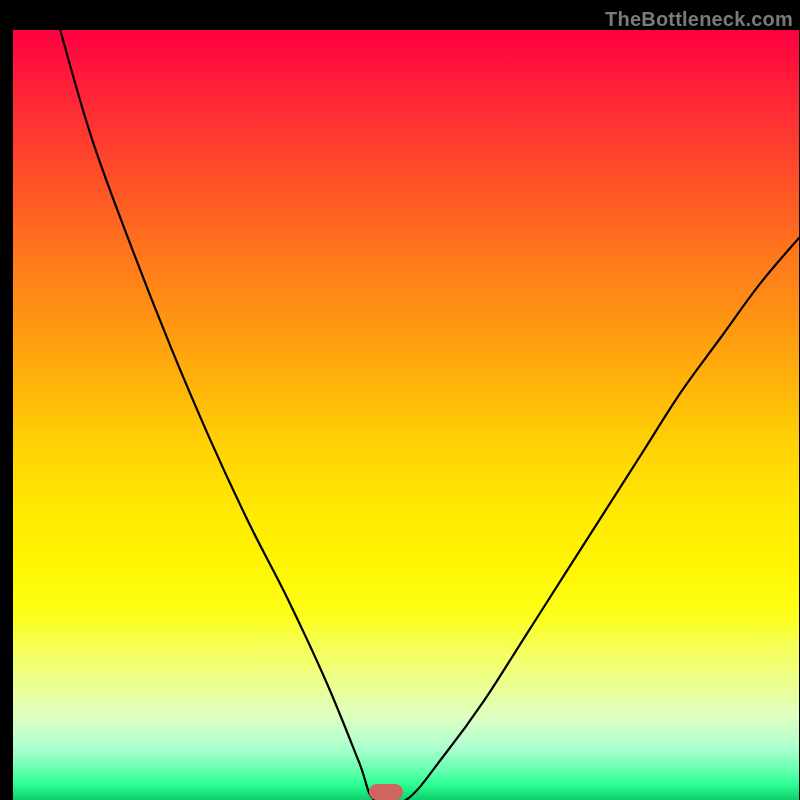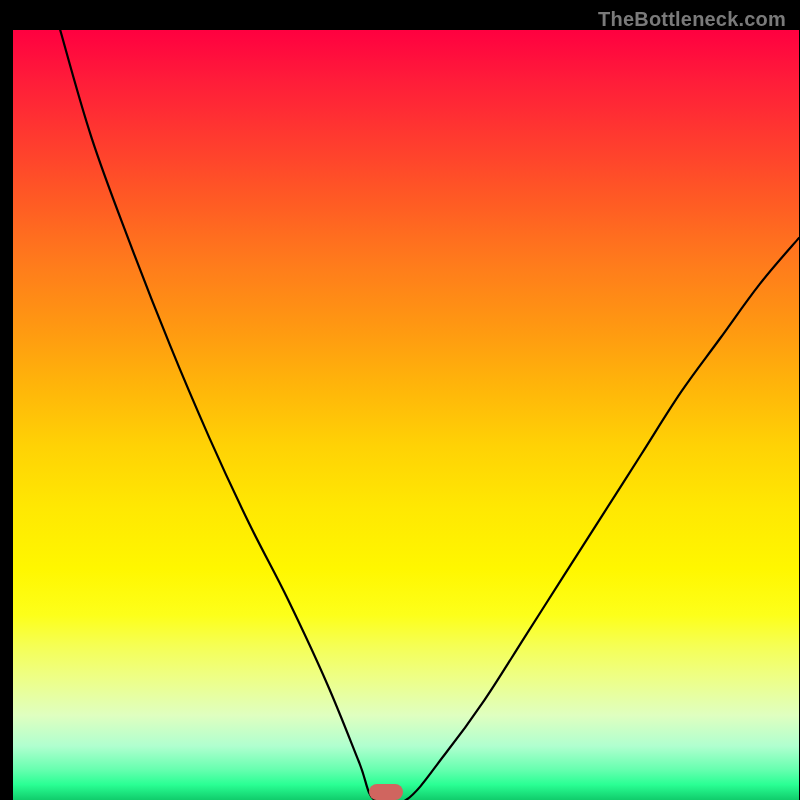--- a/index.html
+++ b/index.html
@@ -66,21 +66,21 @@
     position: absolute;
     width: 34px;
     height: 16px;
     border-radius: 8px;
     background: #d0655f;
     transform: translate(-50%, -50%);
   }
   .watermark {
     position: absolute;
     top: 2px;
-    right: 8px;
+    right: 1px;
     color: #7a7a7a;
     font-weight: 600;
     font-size: 20px;
     letter-spacing: 0.2px;
     user-select: none;
   }
 </style>
 </head>
 <body>
 

